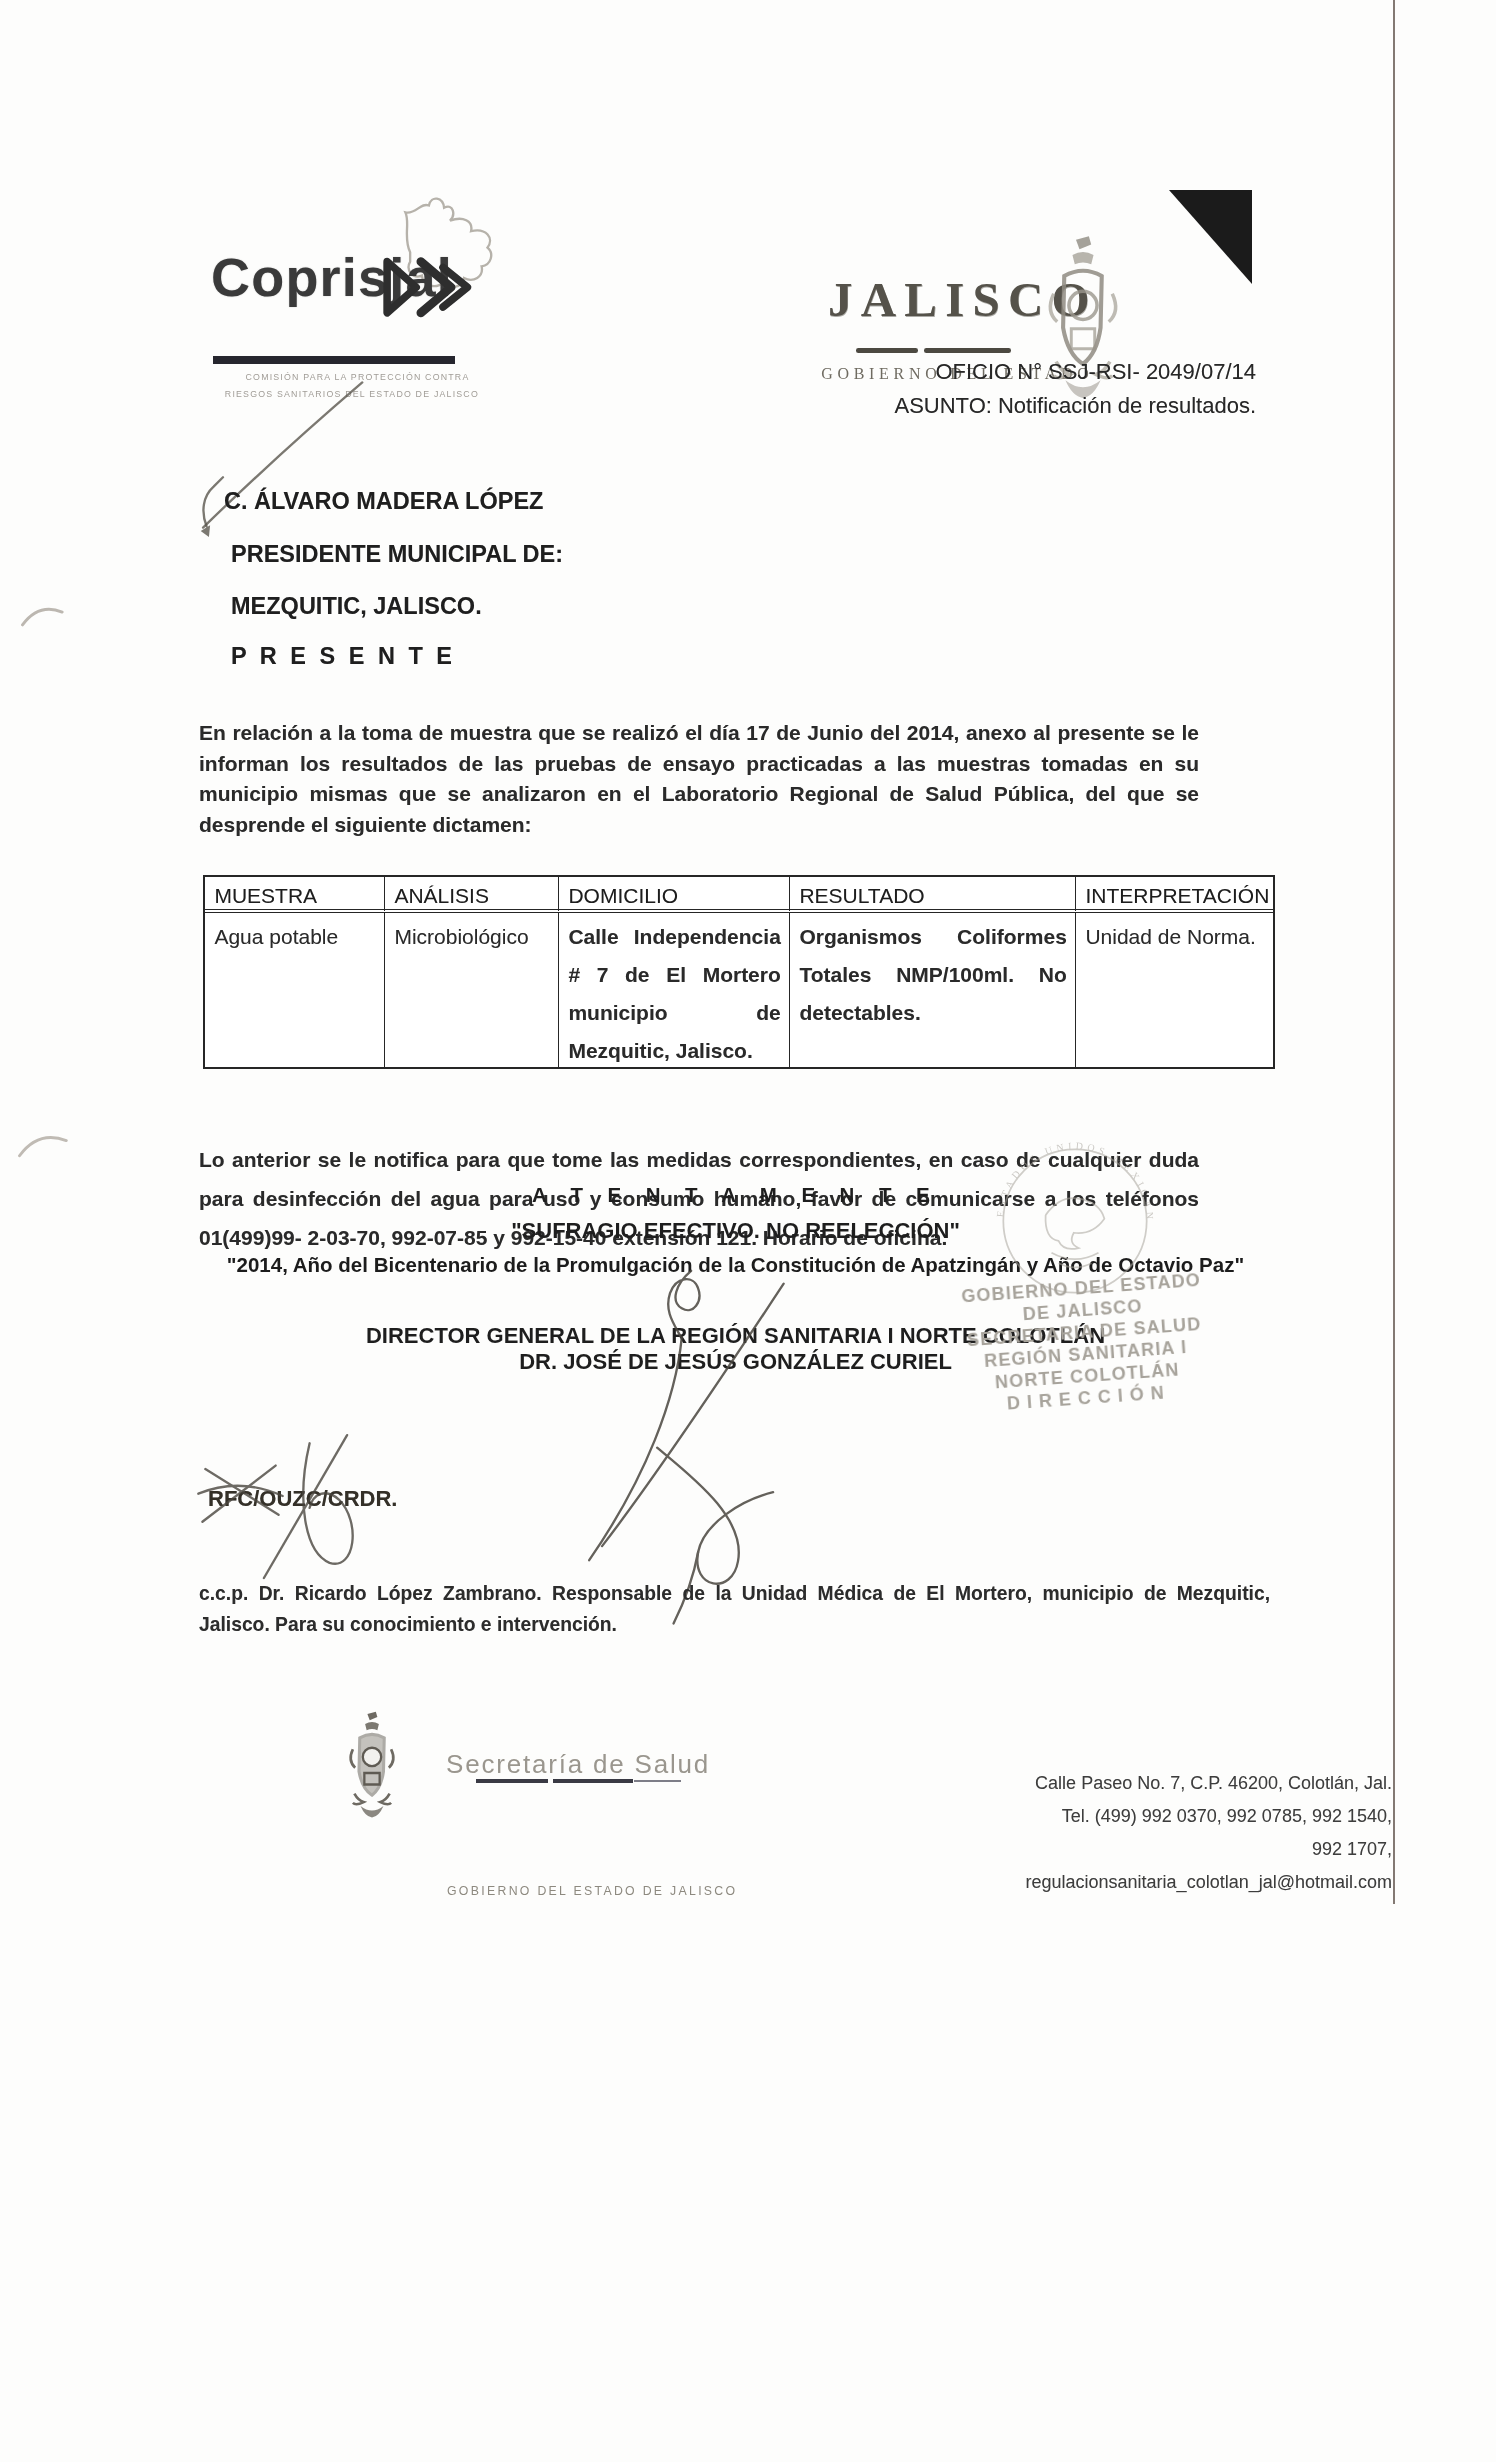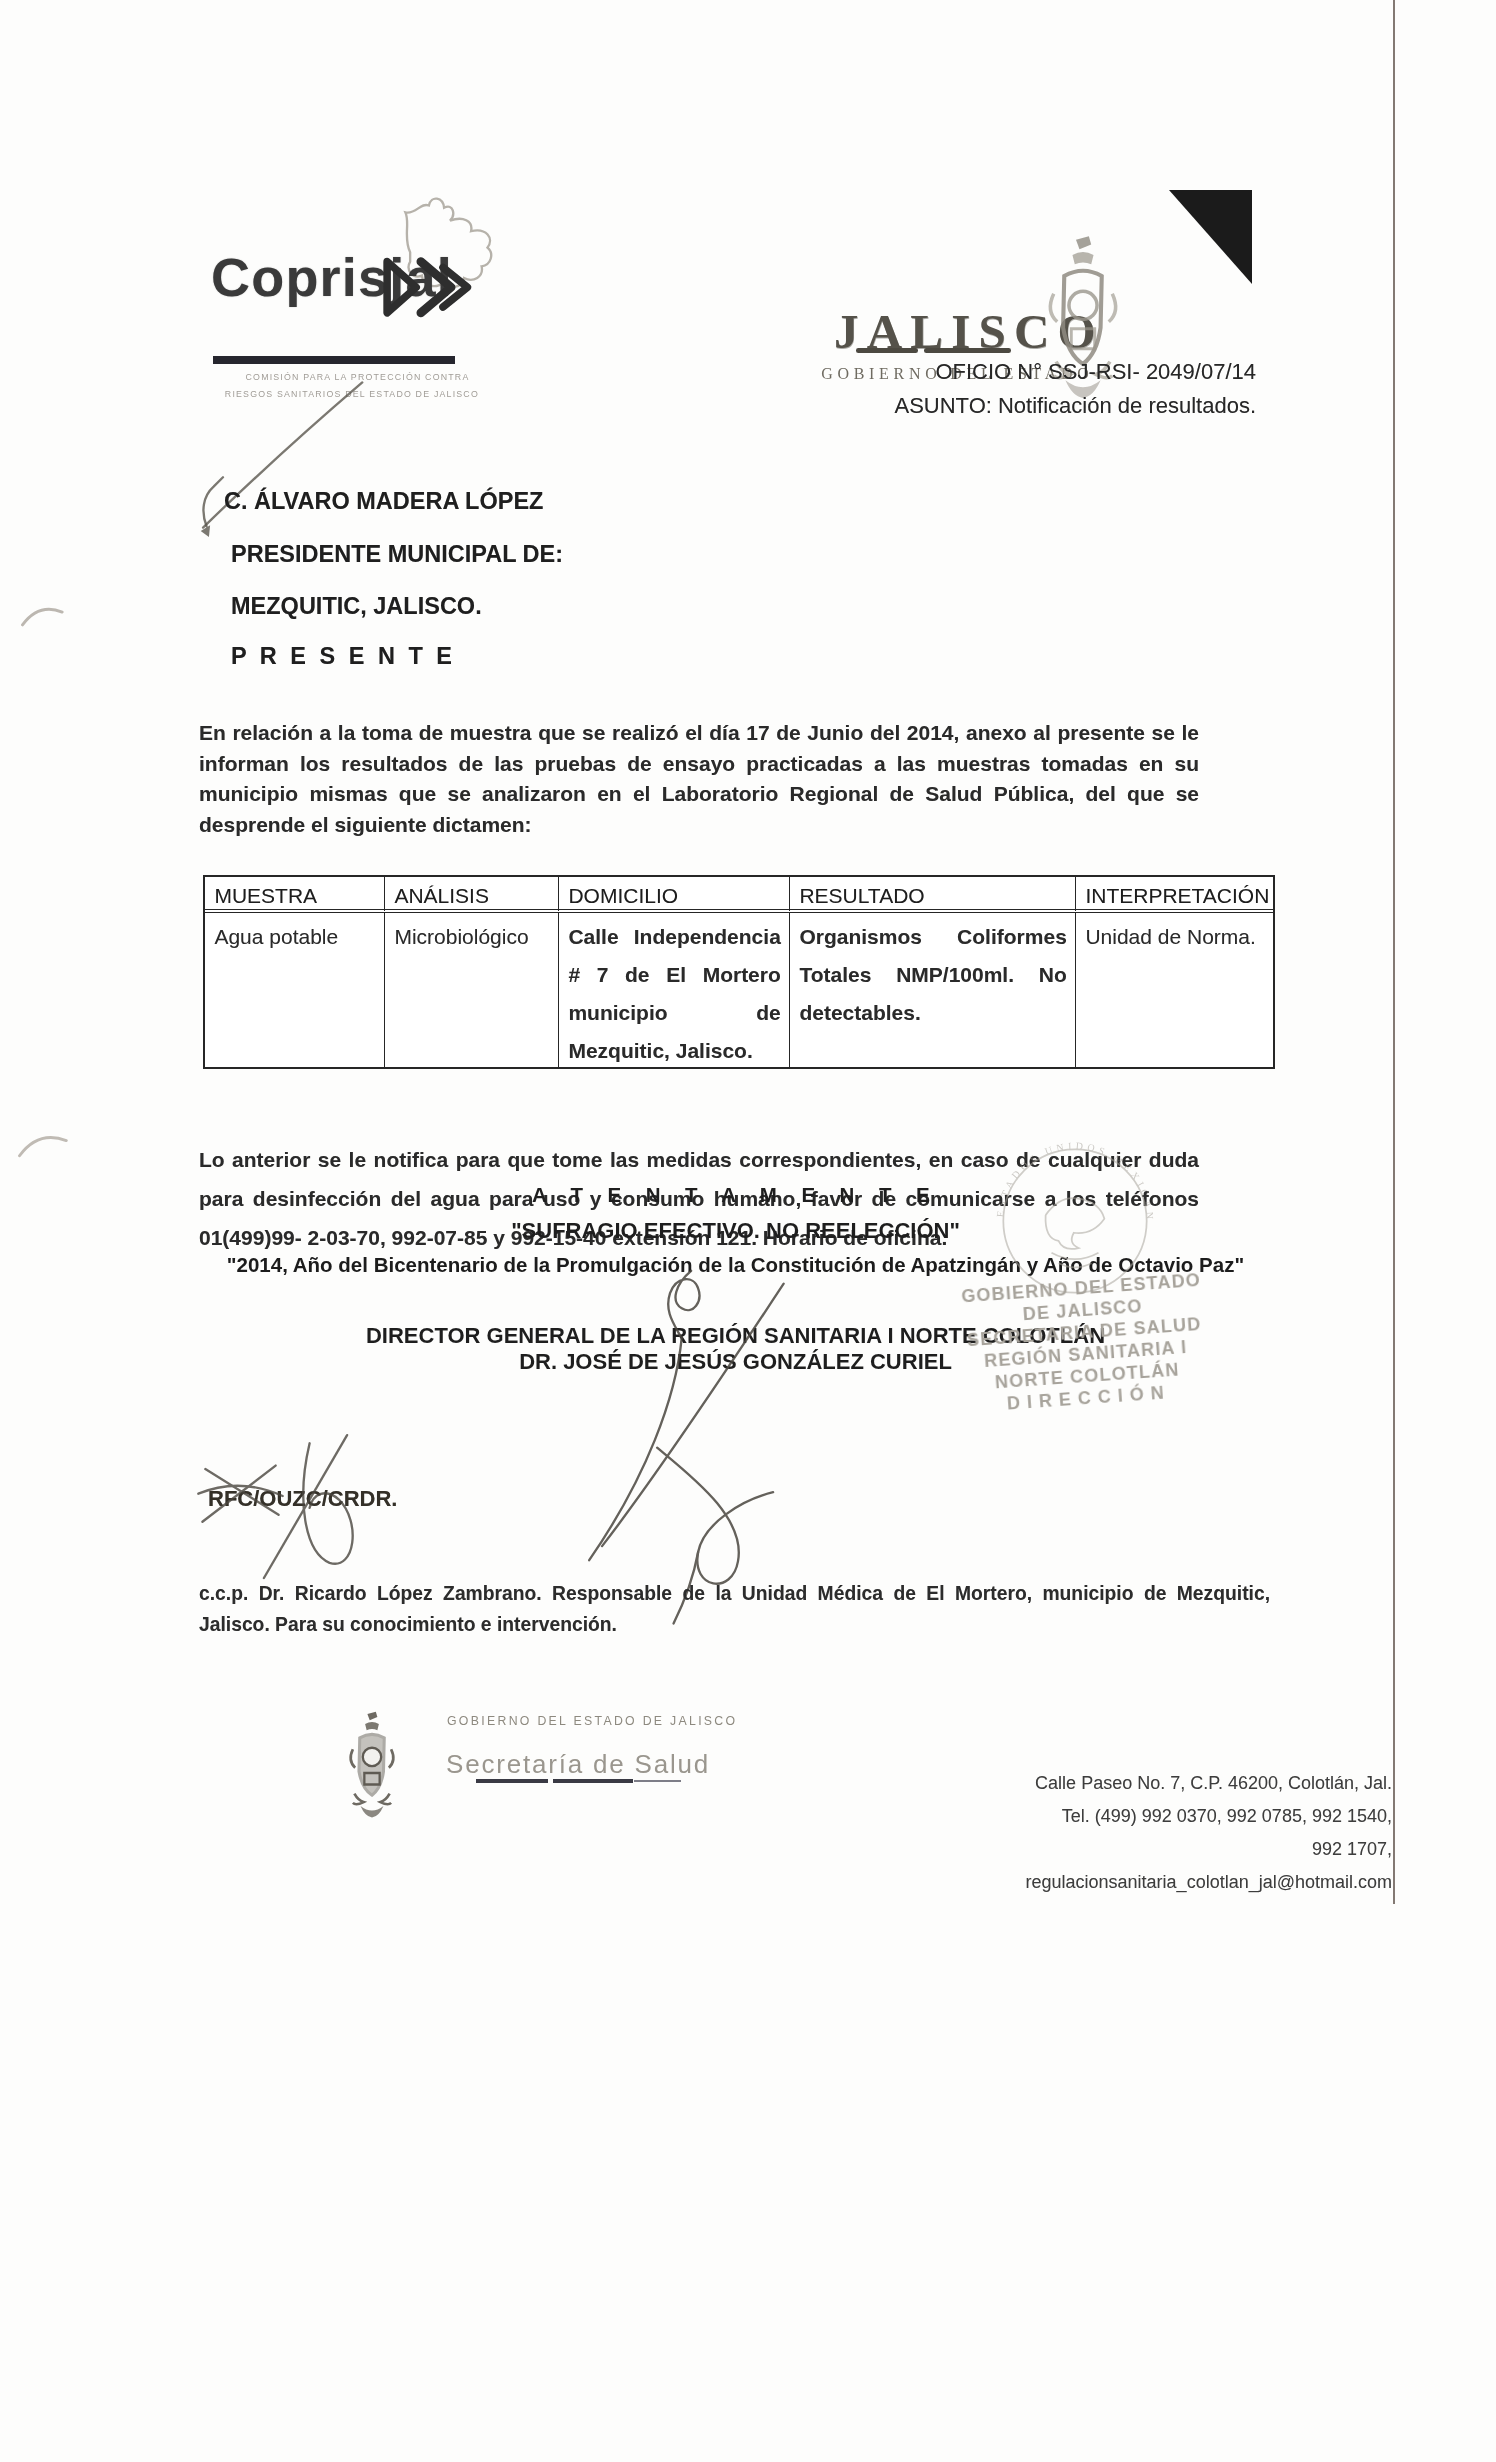--- a/index.html
+++ b/index.html
@@ -88,21 +88,21 @@
       <path d="M8,8 L58,52 L8,96 Z" fill="none" stroke="#2e2e2e" stroke-width="13" stroke-linejoin="round"></path>
       <path d="M66,8 L118,52 L66,96" fill="none" stroke="#2e2e2e" stroke-width="15" stroke-linecap="round" stroke-linejoin="round"></path>
       <path d="M104,18 L146,52 L104,86" fill="none" stroke="#2e2e2e" stroke-width="13" stroke-linecap="round" stroke-linejoin="round"></path>
     </svg>
     <div class="abs coprisjal-bar" style="left:1.8px;top:180px;width:242px;"></div>
     <div class="abs coprisjal-tag" style="left:23.5px;top:196px;width:246px;text-align:center;">COMISIÓN PARA LA PROTECCIÓN CONTRA</div>
     <div class="abs coprisjal-tag" style="left:5.9px;top:213px;width:270px;text-align:center;">RIESGOS SANITARIOS DEL ESTADO DE JALISCO</div>
   </div>
 
   <div class="abs" style="left:820px;top:235px;width:328px;height:176px;">
-    <div class="abs jalisco-word" style="left:14px;top:36px;margin-top:32px;">JALISCO</div>
+    <div class="abs jalisco-word" style="left:8px;top:36px;">JALISCO</div>
     <div class="abs jalisco-dash" style="left:36px;top:113px;width:62px;"></div>
     <div class="abs jalisco-dash" style="left:104px;top:113px;width:87px;"></div>
     <div class="abs jalisco-sub" style="left:1.2px;top:130px;">GOBIERNO DEL ESTADO</div>
     <svg class="abs" style="left:222px;top:0px;" width="82" height="170" viewBox="0 0 140 290">
       <path d="M58,8 l22,-6 l4,14 l-20,8 z" fill="#8f8b81" opacity=".8"></path>
       <path d="M52,34 q18,-10 36,0 l-4,16 q-14,-6 -28,0 z" fill="#9a968c" opacity=".7"></path>
       <path d="M38,70 q32,-18 64,0 l-2,88 q-6,44 -30,62 q-26,-16 -34,-62 z" fill="none" stroke="#8f8b81" stroke-width="7" opacity=".85"></path>
       <circle cx="70" cy="120" r="24" fill="none" stroke="#9a968c" stroke-width="6" opacity=".8"></circle>
       <path d="M50,160 h40 v34 h-40 z" fill="none" stroke="#9a968c" stroke-width="5" opacity=".7"></path>
       <path d="M20,100 q-14,30 6,48 M120,100 q14,30 -6,48" fill="none" stroke="#a29e94" stroke-width="6" opacity=".7"></path>
@@ -215,21 +215,21 @@
     <circle cx="70" cy="120" r="24" fill="#f2f1ee" stroke="#5f5b53" stroke-width="6"></circle>
     <path d="M50,162 h40 v30 h-40 z" fill="none" stroke="#5f5b53" stroke-width="6"></path>
     <path d="M20,100 q-14,30 6,48 M120,100 q14,30 -6,48" fill="none" stroke="#6e6a62" stroke-width="7"></path>
     <path d="M24,216 q10,18 24,22 q-20,10 -28,2 M116,216 q-10,18 -24,22 q20,10 28,2" fill="none" stroke="#6e6a62" stroke-width="7"></path>
     <path d="M40,248 q30,24 60,0 q-12,28 -30,30 q-18,-2 -30,-30" fill="#6e6a62" opacity=".8"></path>
   </svg>
   <div class="abs footer-org" style="left:446px;top:1749px;">Secretaría de Salud</div>
   <div class="abs footer-underline-a" style="left:476px;top:1779px;width:72px;"></div>
   <div class="abs footer-underline-b" style="left:553px;top:1779px;width:80px;"></div>
   <div class="abs footer-underline-c" style="left:634px;top:1780px;width:47px;"></div>
-  <div class="abs footer-gov" style="left:447px;top:1714px;">GOBIERNO DEL ESTADO DE JALISCO</div>
+  <div class="abs footer-gov" style="left:447px;top:1884px;">GOBIERNO DEL ESTADO DE JALISCO</div>
 
   <div class="abs footer-address right" style="left:762px;top:1767px;width:630px;">
     <div>Calle Paseo No. 7, C.P. 46200, Colotlán, Jal.</div>
     <div>Tel. (499) 992 0370, 992 0785, 992 1540,</div>
     <div>992 1707,</div>
     <div>regulacionsanitaria_colotlan_jal@hotmail.com</div>
   </div>
 
 </div>
 

